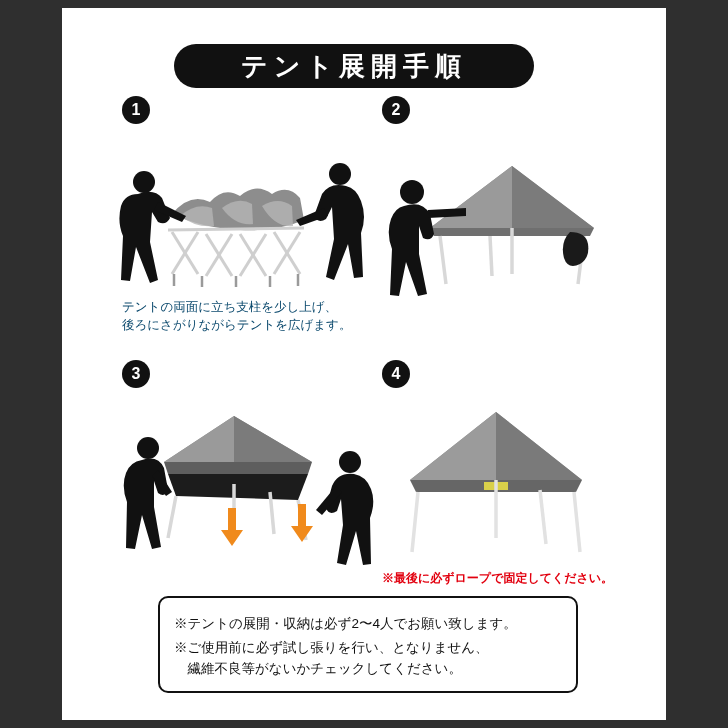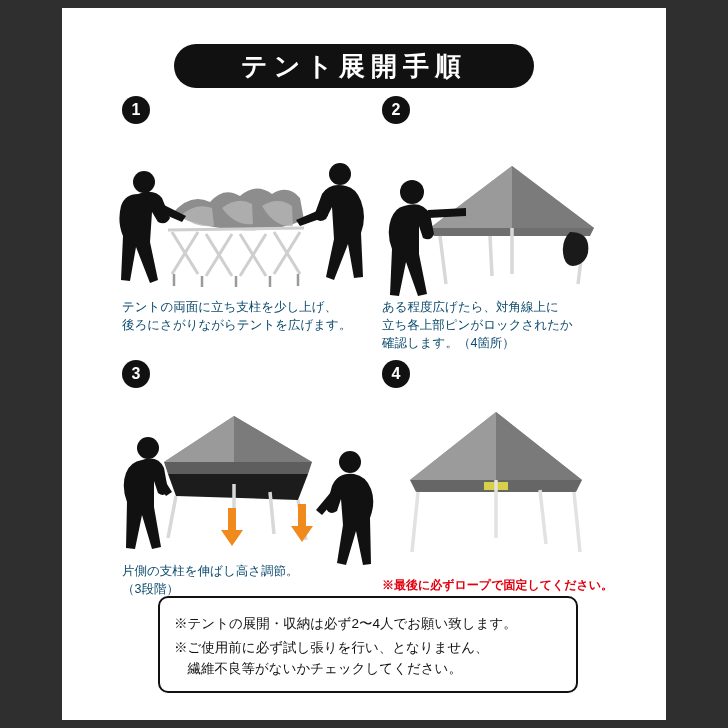--- a/index.html
+++ b/index.html
@@ -79,21 +79,21 @@
     font-size: 12.5px;
     line-height: 1.45;
     color: #0c4a6e;
     width: 240px;
     white-space: pre-line;
   }
   .caption.warn {
     color: #e2000f;
     font-weight: bold;
     font-size: 12px;
-    margin-top: 19px;
+    margin-top: 12px;
   }
 
   .notes {
     position: absolute;
     left: 96px;
     top: 588px;
     width: 420px;
     border: 2px solid #111111;
     border-radius: 10px;
     padding: 12px 14px;
@@ -191,23 +191,20 @@
             <path d="M208 108 q16 0 18 12 q2 14 -8 20 q-12 6 -16 -6 q-4 -16 6 -26z"></path>
           </g>
 
           <g fill="#111111">
             <circle cx="50" cy="68" r="12"></circle>
             <path d="M42 82 q18 -6 26 8 l4 20 q-3 8 -11 4 l-4 -12 l0 28 l8 40 l-9 2 l-12 -34 l-7 34 l-9 -1 l2 -46 q-6 -16 -1 -30 q4 -11 13 -13z"></path>
             <path d="M66 86 L104 84 L104 92 L66 94z"></path>
           </g>
         </svg>
       </div>
-      <div class="caption">ある程度広げたら、対角線上に
-立ち各上部ピンがロックされたか
-確認します。（4箇所）</div>
     </div>
 
     <div class="step step-3">
       <div class="badge">3</div>
       <div class="art">
         <svg width="270" height="170" viewBox="0 0 270 170">
 
           <polygon points="132,28 62,74 210,74" fill="#8a8a8a"></polygon>
           <polygon points="132,28 62,74 132,74" fill="#9a9a9a"></polygon>
           <polygon points="132,28 210,74 132,74" fill="#7b7b7b"></polygon>
@@ -232,22 +229,20 @@
             <path d="M56 82 L70 104 L64 108 L50 88z"></path>
           </g>
 
           <g fill="#111111">
             <circle cx="248" cy="74" r="11"></circle>
             <path d="M252 86 q-16 -2 -22 12 l-6 22 q3 8 11 3 l4 -12 l2 26 l-6 38 l9 2 l10 -34 l7 34 l8 -1 l-1 -46 q6 -16 1 -29 q-5 -13 -17 -15z"></path>
             <path d="M234 98 L214 122 L220 127 L240 104z"></path>
           </g>
         </svg>
       </div>
-      <div class="caption">片側の支柱を伸ばし高さ調節。
-（3段階）</div>
     </div>
 
     <div class="step step-4">
       <div class="badge">4</div>
       <div class="art">
         <svg width="270" height="170" viewBox="0 0 270 170">
           <polygon points="134,24 48,92 220,92" fill="#8a8a8a"></polygon>
           <polygon points="134,24 48,92 134,92" fill="#9b9b9b"></polygon>
           <polygon points="134,24 220,92 134,92" fill="#7a7a7a"></polygon>
           <polygon points="48,92 220,92 214,104 54,104" fill="#666666"></polygon>

